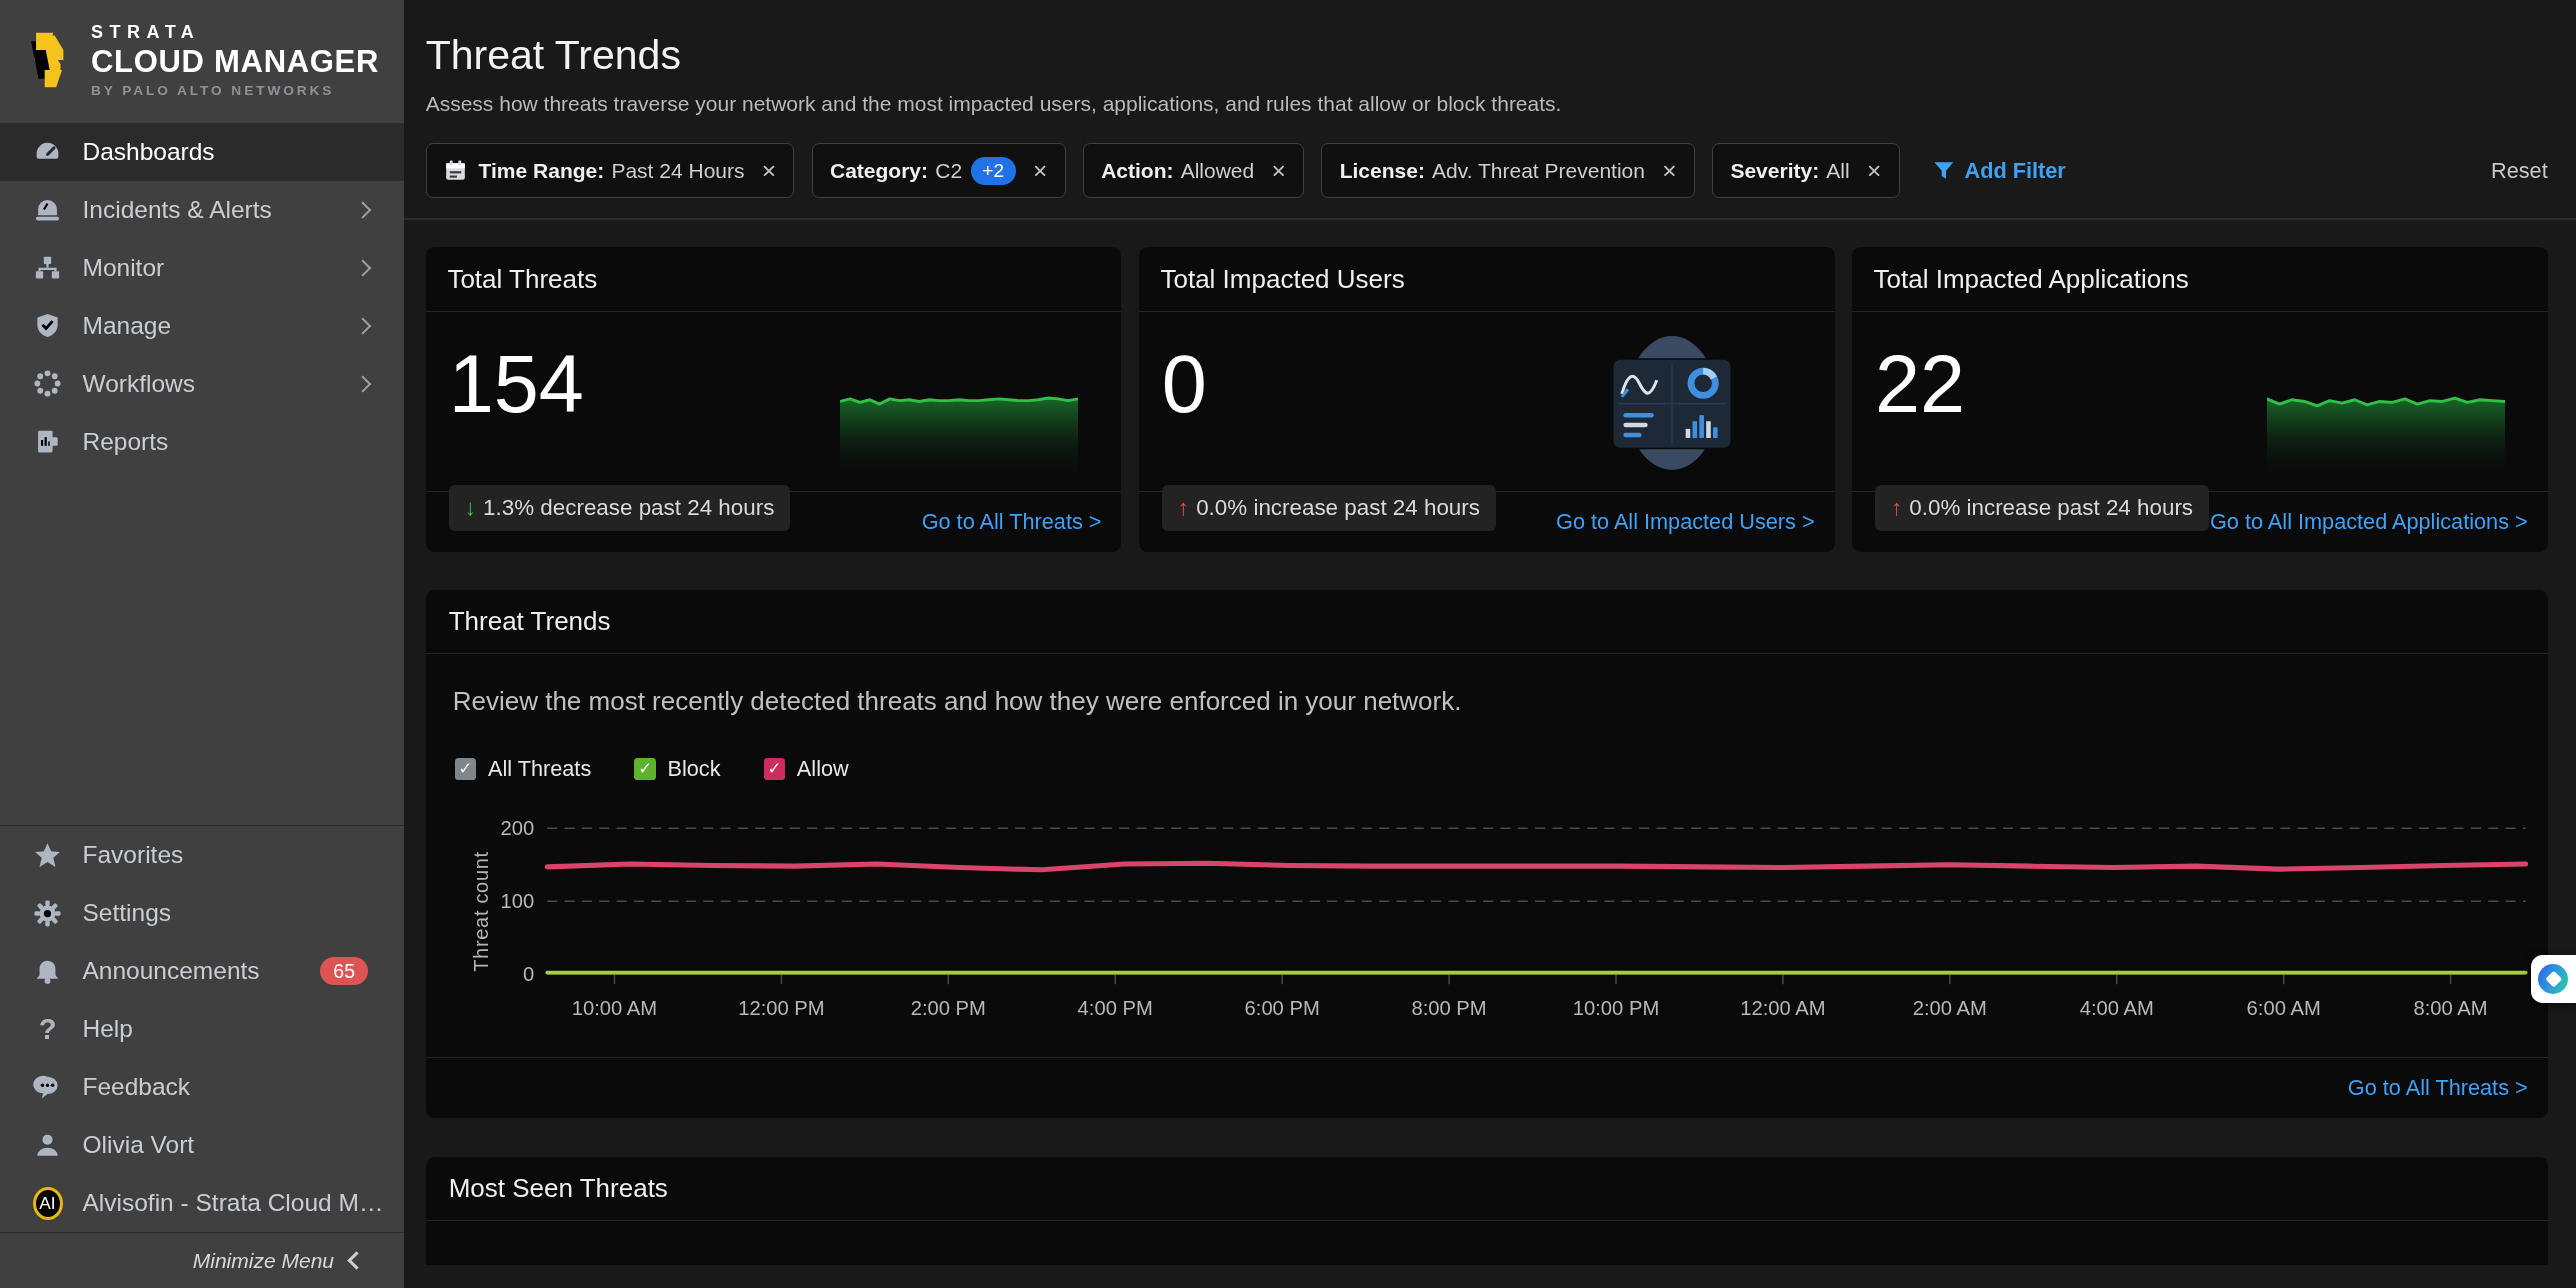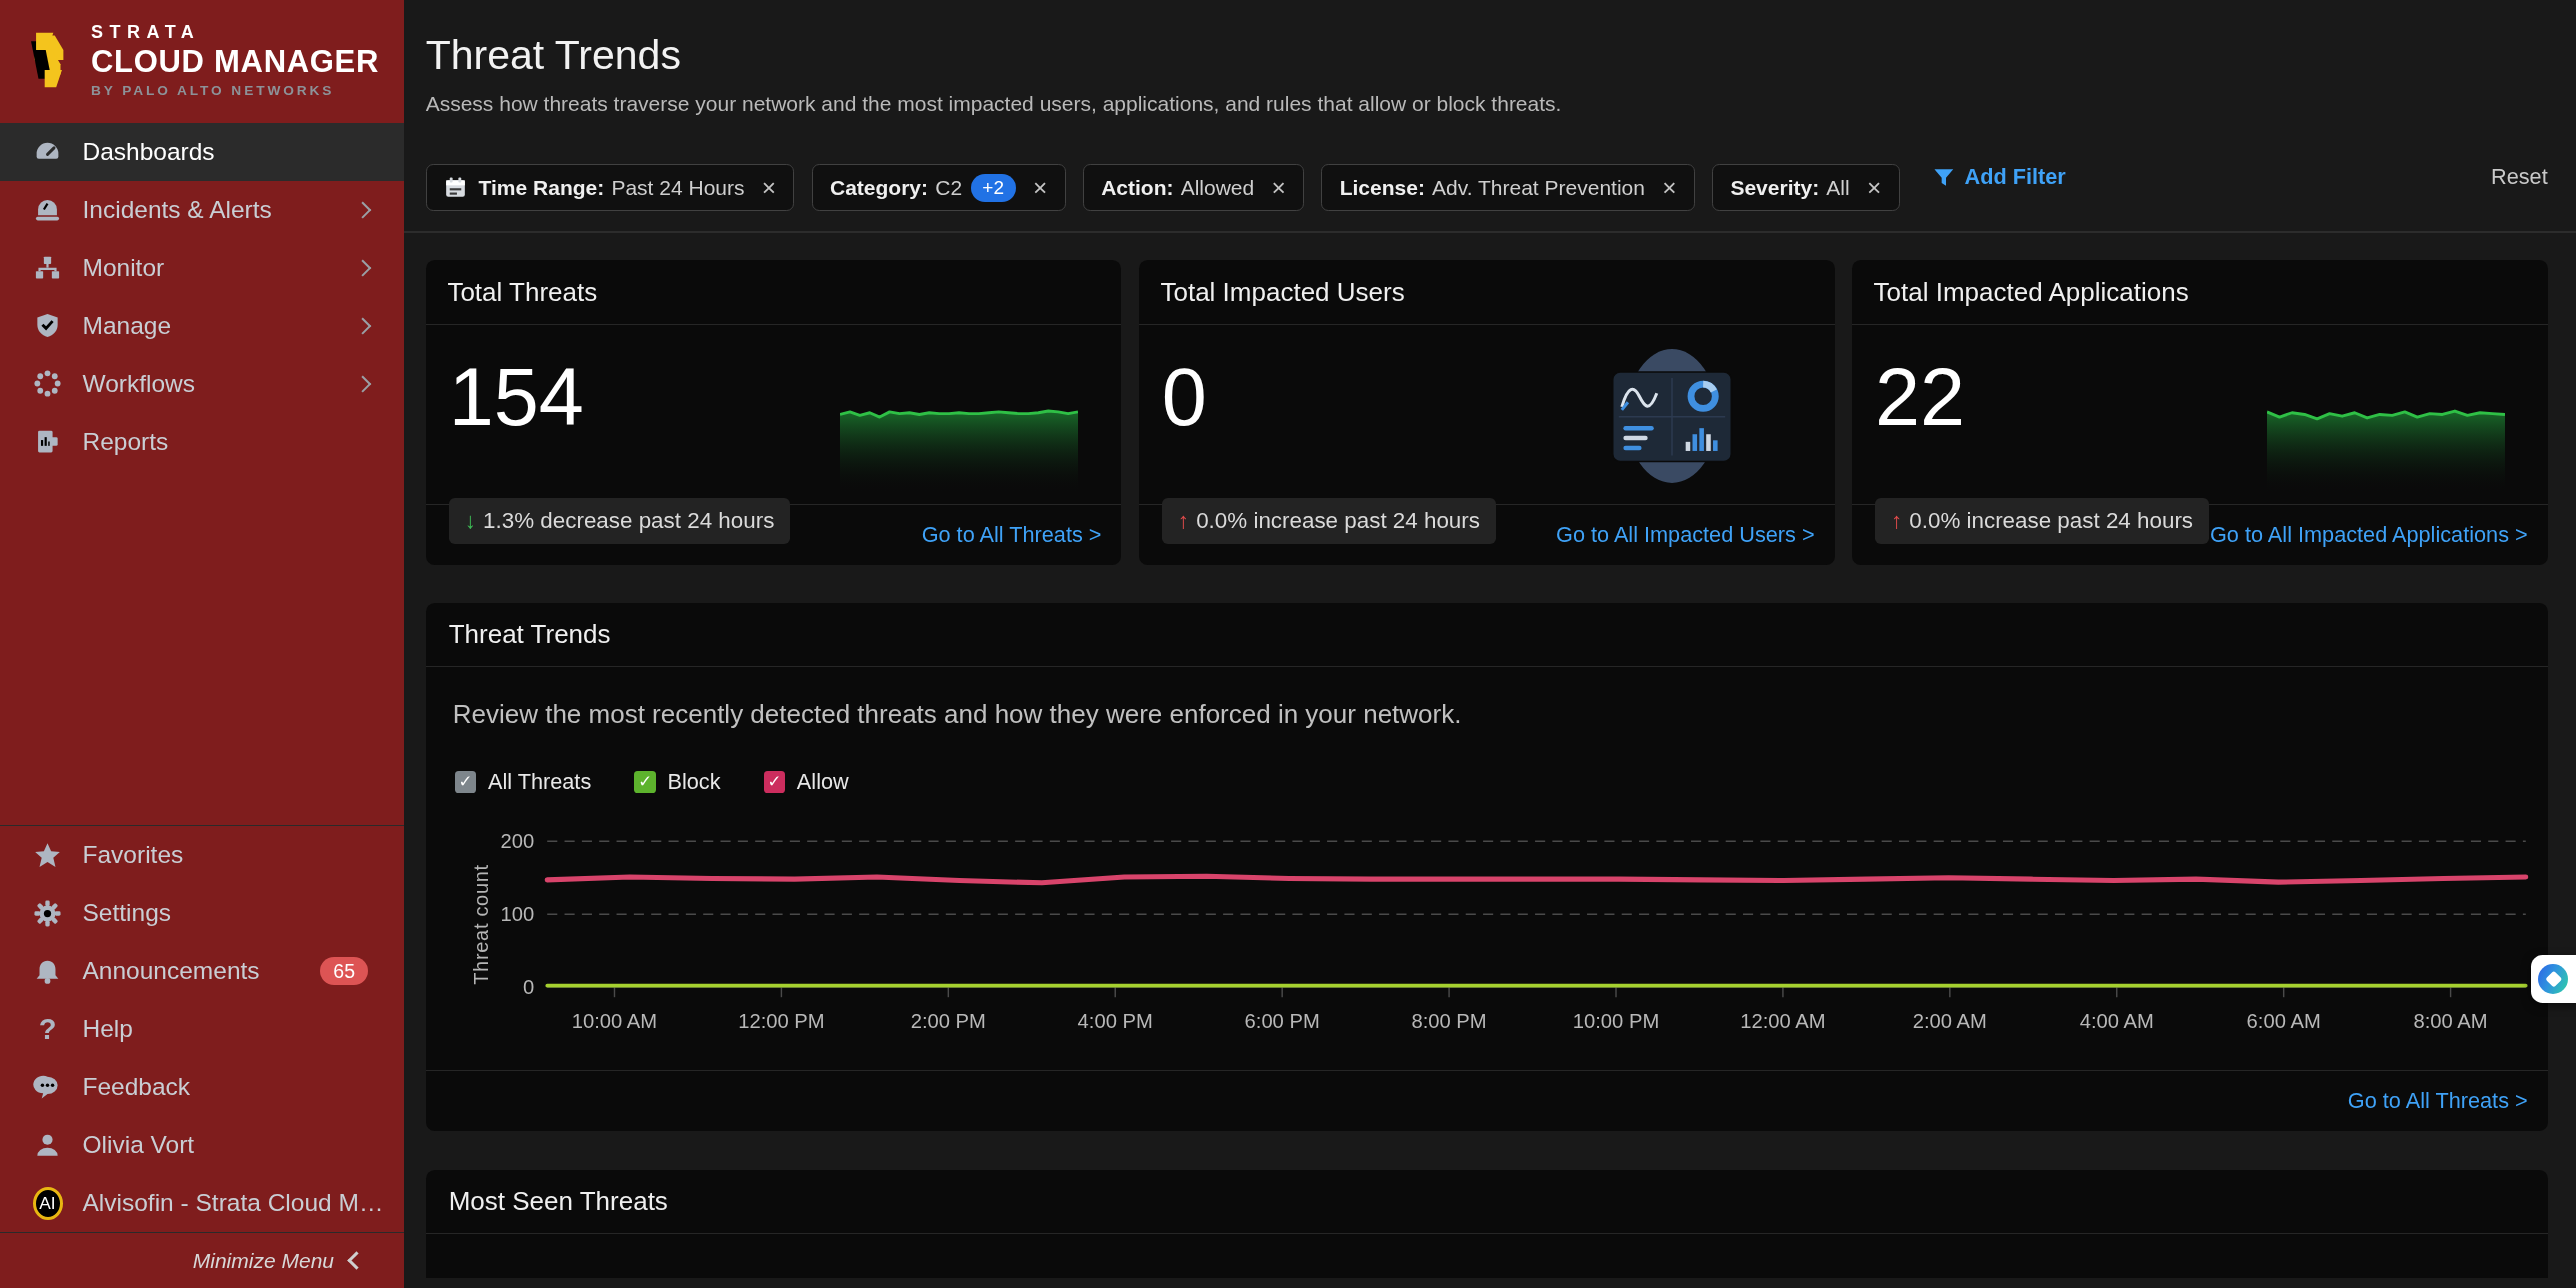--- a/index.html
+++ b/index.html
@@ -1,21 +1,21 @@
 <!DOCTYPE html>
 <html style="font-size:11.6px"><head>
 <meta charset="utf-8">
 <style>
   * { margin:0; padding:0; box-sizing:border-box; }
   html,body { width:2576px; height:1288px; overflow:hidden; background:#191919;
     font-family:"Liberation Sans","DejaVu Sans",sans-serif; }
   body { display:flex; }
 
   
-  .sidebar { width:404px; min-width:404px; height:1288px; background:#7f1d1d; display:flex; flex-direction:column; }
+  .sidebar { width:404px; min-width:404px; height:1288px; background:#404040; display:flex; flex-direction:column; }
   .logo { padding:21.7px 0 19px 26px; display:flex; align-items:center; gap:19px; }
   .logo-text .l1 { color:#fff; font-size:18px; font-weight:bold; letter-spacing:6.5px; }
   .logo-text .l2 { color:#fff; font-size:31px; font-weight:bold; letter-spacing:0.7px; margin-top:1.4px; }
   .logo-text .l3 { color:#8d9298; font-size:13.7px; font-weight:bold; letter-spacing:2.9px; margin-top:2.9px; }
   .nav { margin-top:5.8px; }
   .nav-item { height:58px; display:flex; align-items:center; padding-left:32.5px; cursor:pointer; }
   .nav-item.active { background:#2b2b2b; }
   .nav-item .nicon { width:30px; height:30px; display:flex; align-items:center; justify-content:center; }
   .nav-item .nlabel { margin-left:20px; font-size:24.5px; color:#c9ced4; }
   .nav-item.active .nlabel { color:#fff; }
@@ -35,22 +35,22 @@
   
   .main { flex:1; background:#191919; padding:0 32.5px 0 21.7px; position:relative; }
   .breadcrumb { margin-top:19px; font-size:21px; }
   .breadcrumb .parent { color:#4f9fe8; cursor:pointer; }
   .breadcrumb .sep { color:#8c8c8c; margin:0 10px; }
   .breadcrumb .current { color:#b9bfc4; }
   .page-title { margin-top:32px; font-size:41px; color:#f2f2f2; font-weight:400; }
   .page-desc { margin-top:13px; font-size:21px; color:#b9b9b9; }
 
   .filter-row { margin-top:27.4px; display:flex; align-items:center; gap:17.3px; }
-  .chip { height:47px; background:#101010; border:1.4px solid #414141; border-radius:7.2px;
-    display:flex; align-items:center; padding:0 17.3px; cursor:pointer;margin-top:21px; }
+  .chip { height:55px; background:#101010; border:1.4px solid #414141; border-radius:7.2px;
+    display:flex; align-items:center; padding:0 17.3px; cursor:pointer; }
   .chip .clabel { color:#f0f0f0; font-size:21px; font-weight:bold; }
   .chip .cvalue { color:#cfcfcf; font-size:21px; margin-left:7.2px; }
   .chip .x { color:#c4c4c4; font-size:24.5px; margin-left:17.3px; cursor:pointer; }
   .pill { background:#2172e5; color:#fff; font-size:19px; padding:2.9px 11.6px; border-radius:721px; margin-left:8.7px; }
   .cal-ic { margin-right:11.6px; }
   .add-filter { display:flex; align-items:center; gap:10px; margin-left:16px; cursor:pointer; }
   .add-filter span { color:#3fa2f7; font-size:21.7px; font-weight:bold; }
   .reset { margin-left:auto; color:#c9c9c9; font-size:21.7px; cursor:pointer; }
   .hr { height:1.4px; background:#2c2c2c; margin:20px -32.5px 0 -21.7px; }
 

